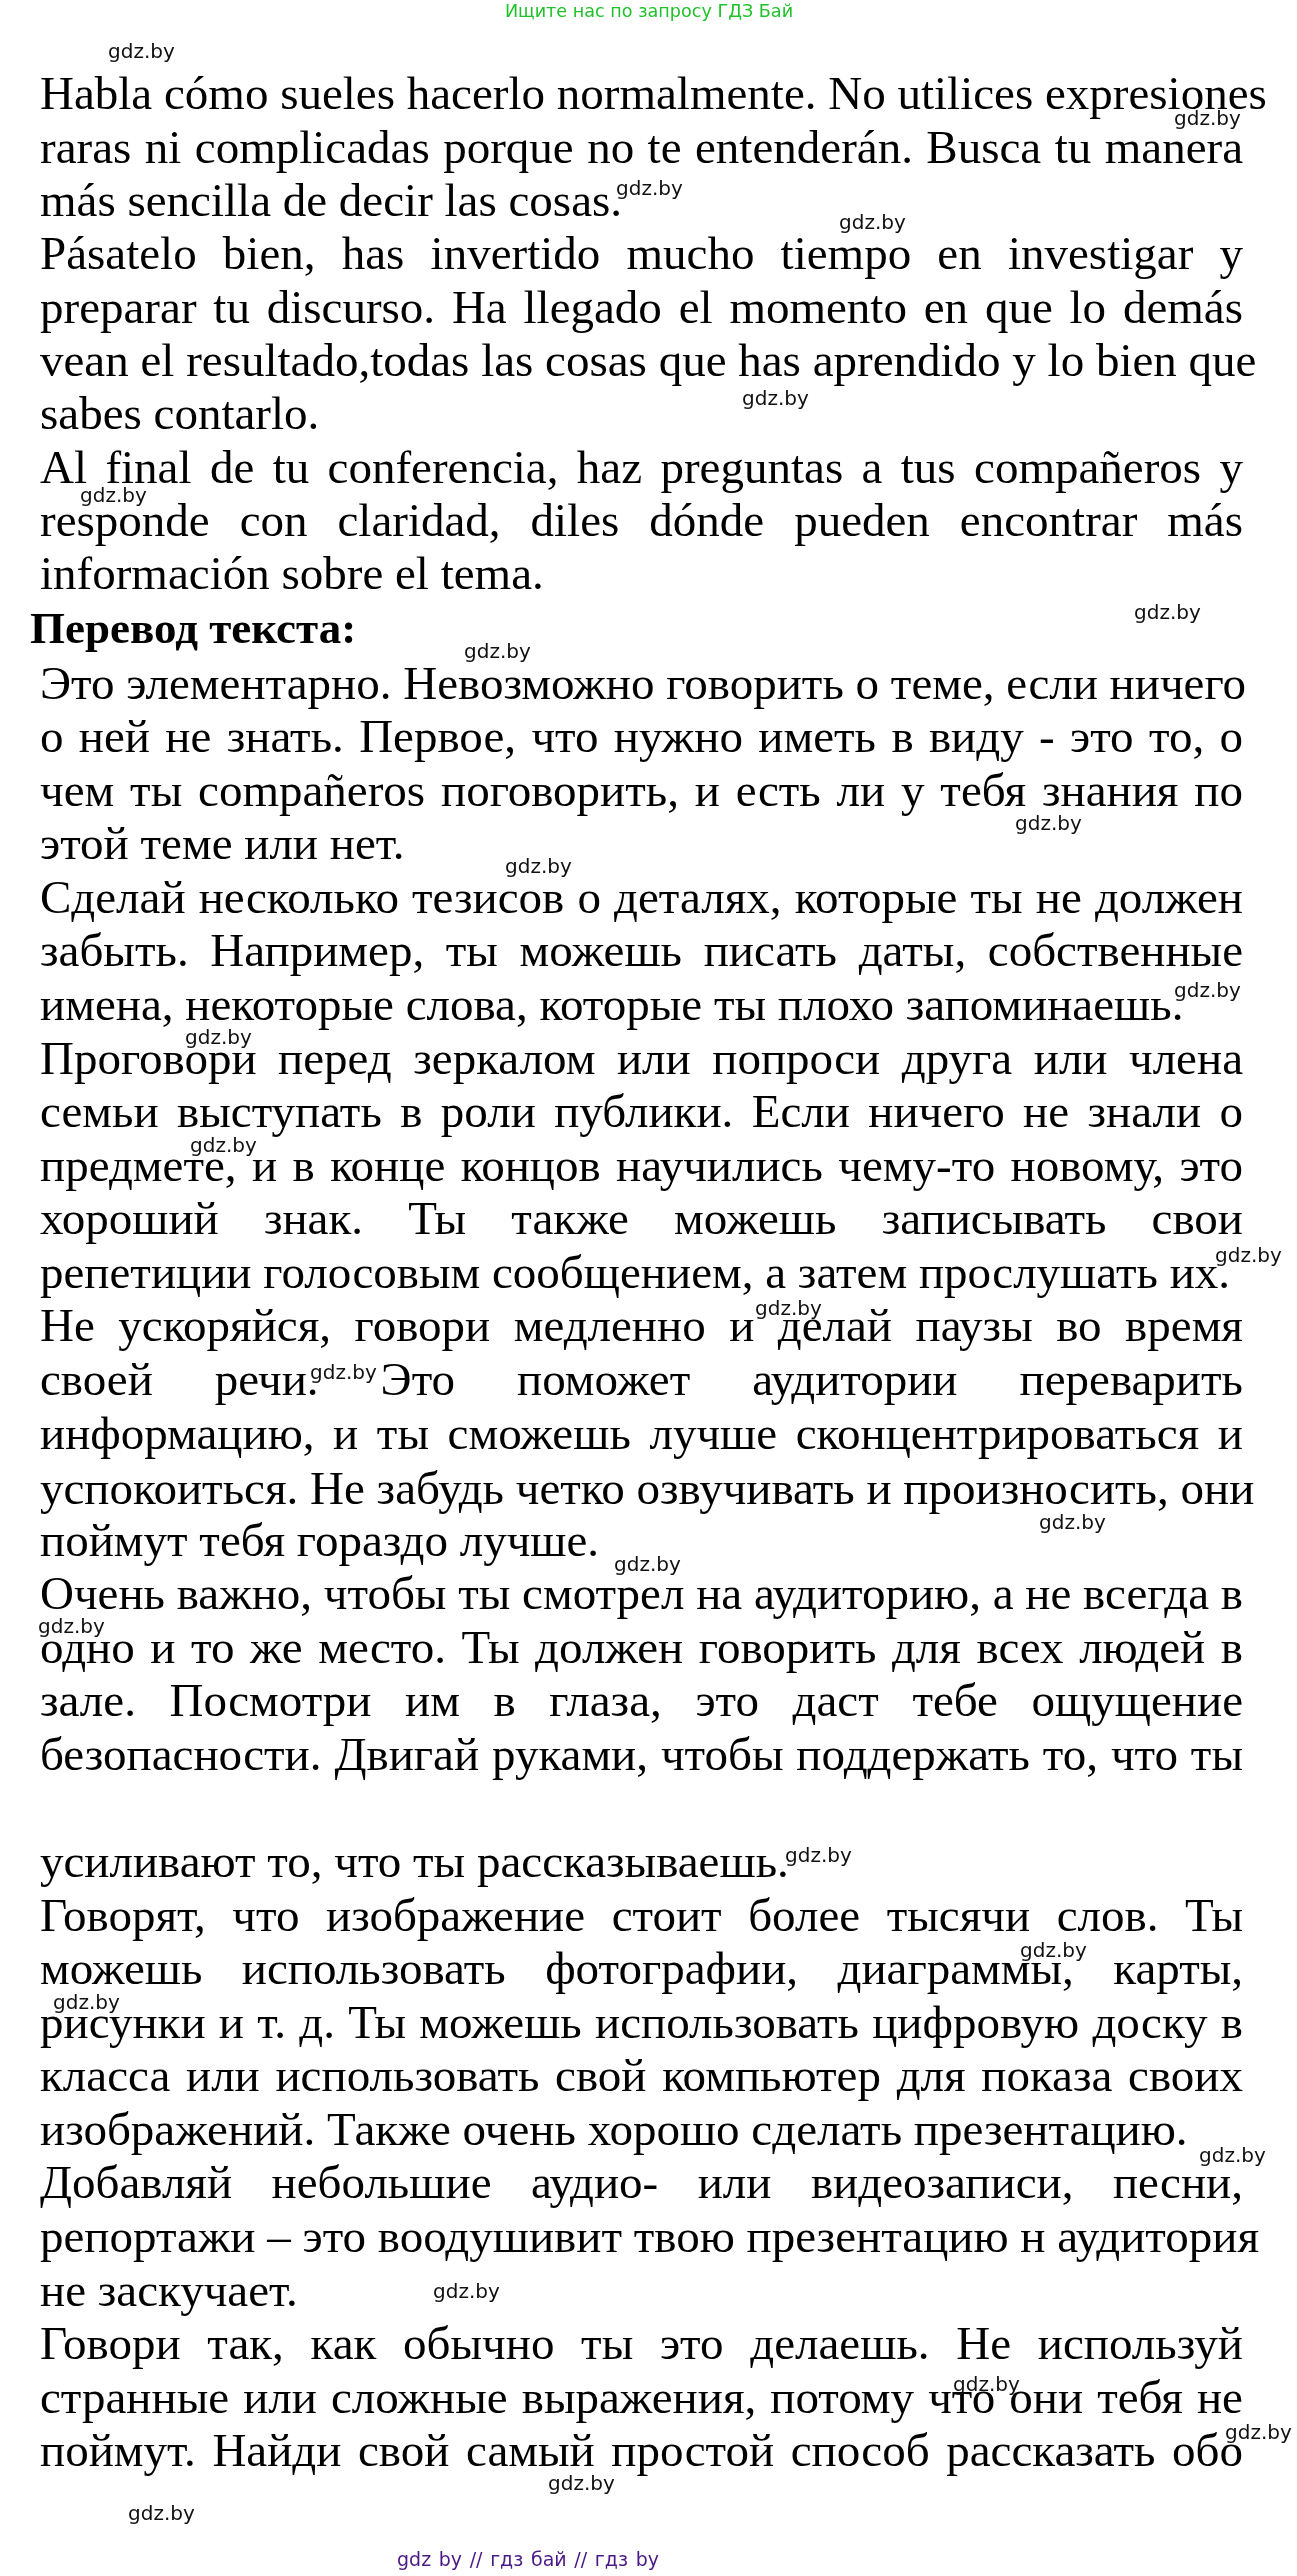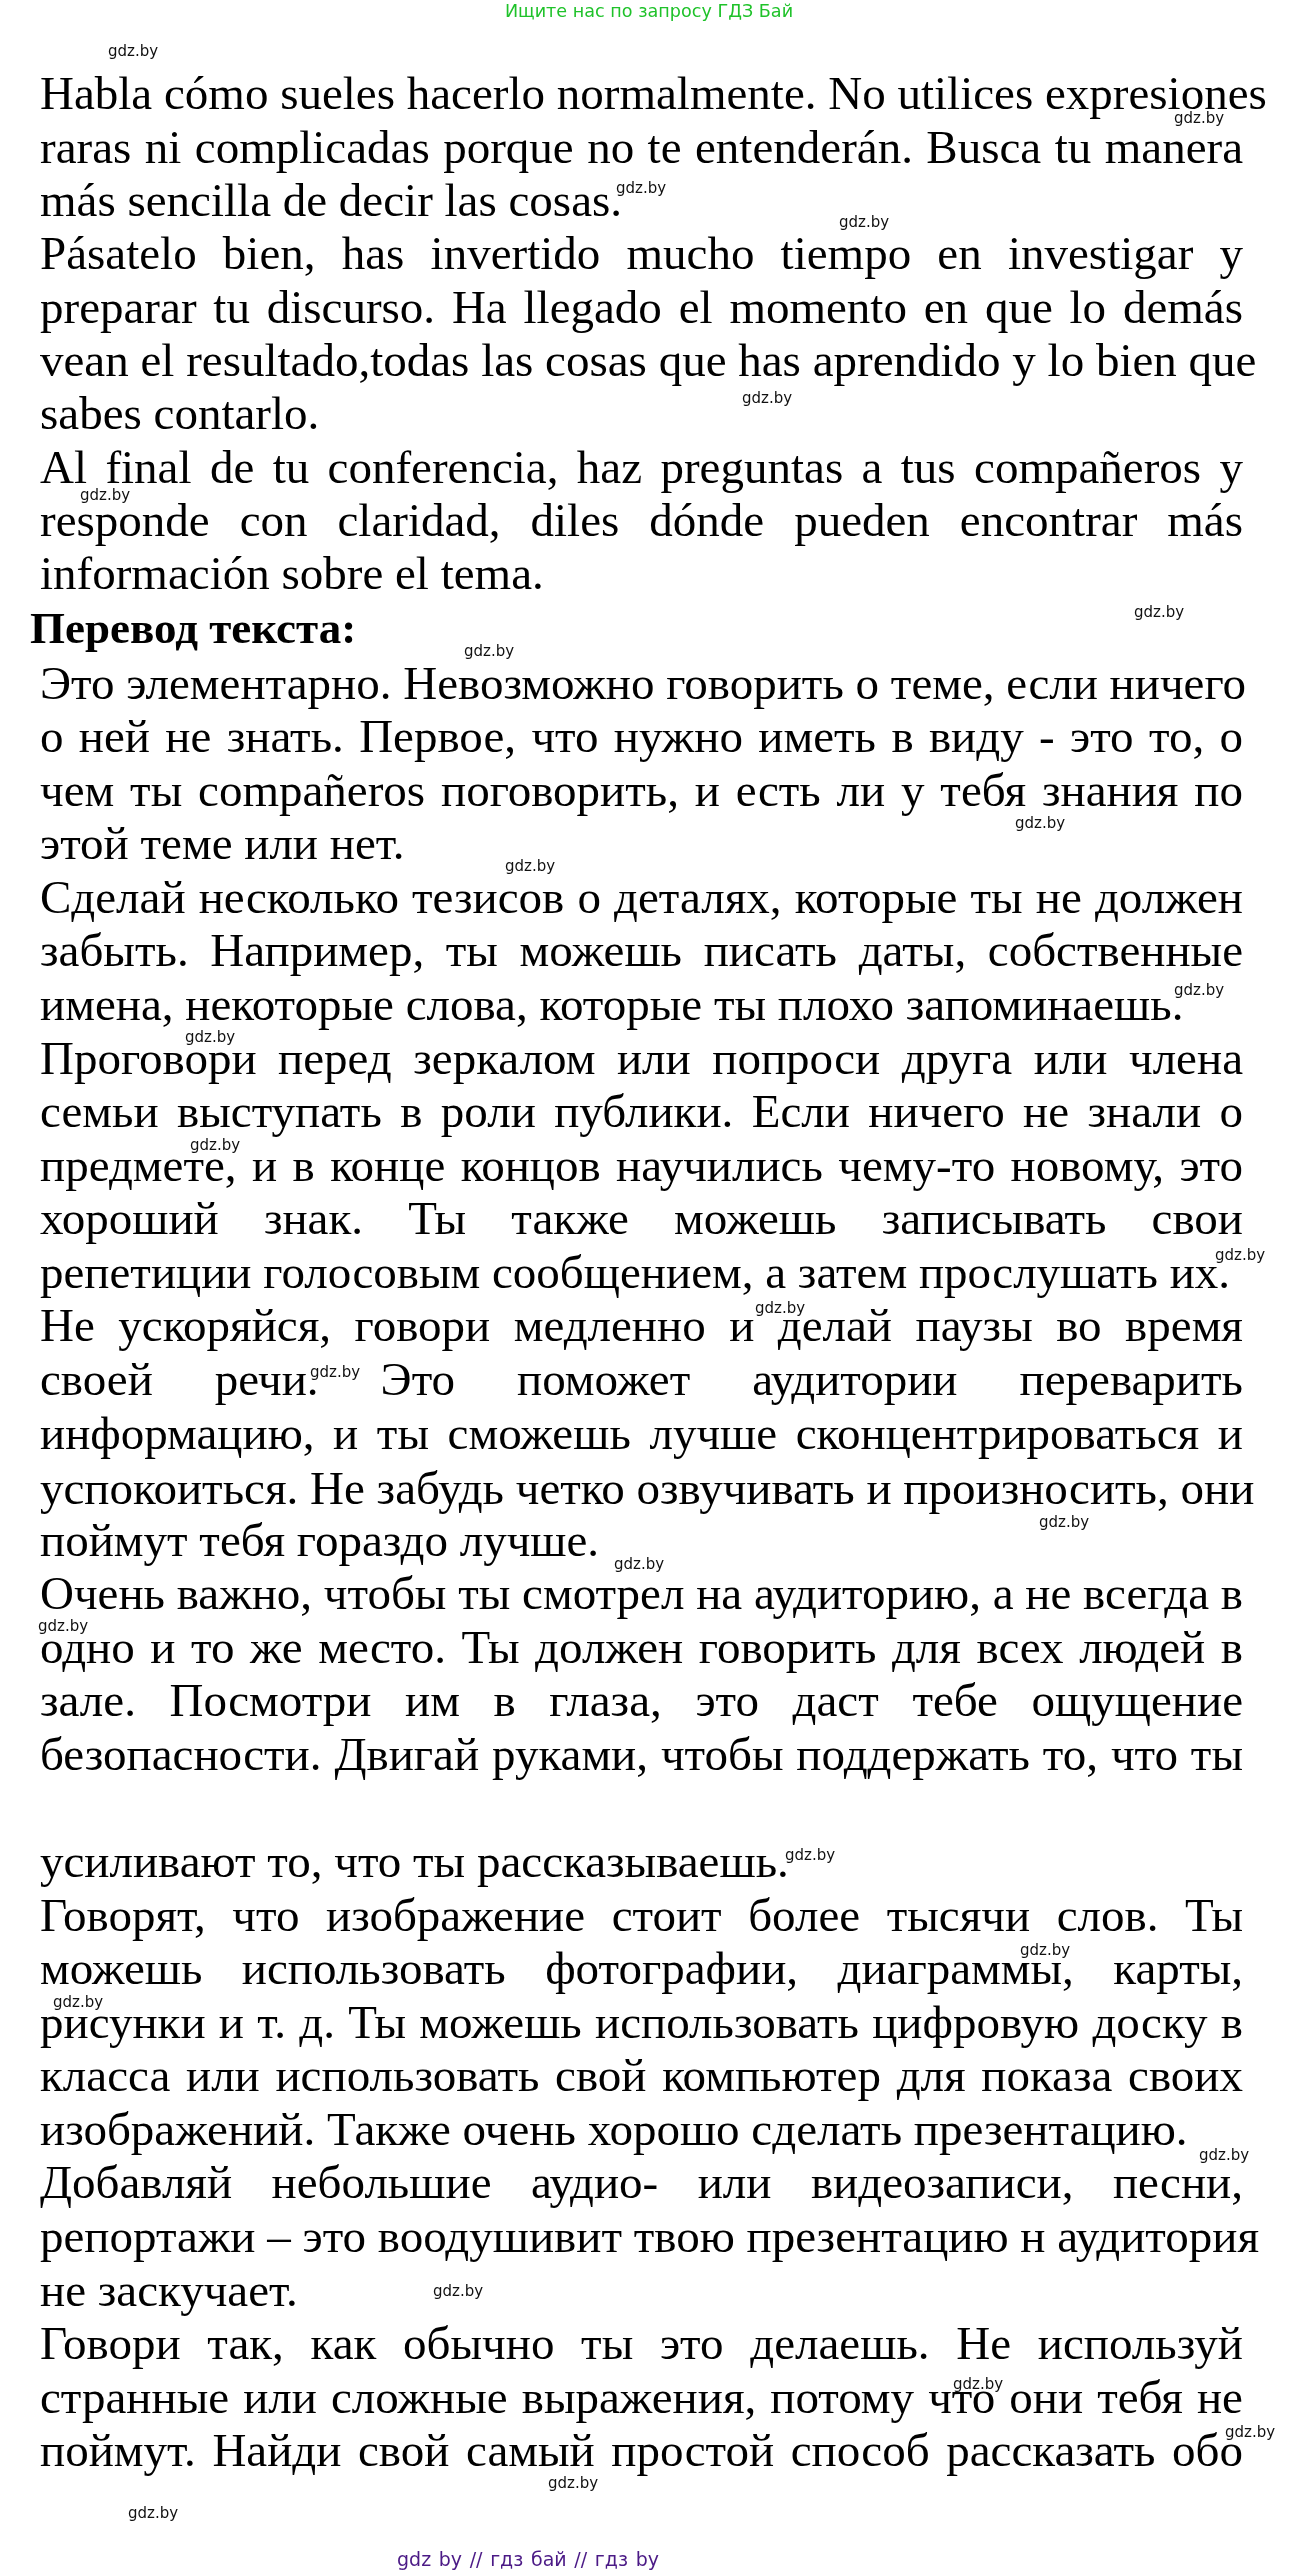--- a/index.html
+++ b/index.html
@@ -65,21 +65,21 @@
     font-family: "Liberation Serif", serif;
     font-weight: bold;
     font-size: 45px;
     line-height: 48px;
     color: #000000;
     white-space: nowrap;
   }
   .wm {
     position: absolute;
     font-family: "DejaVu Sans", sans-serif;
-    font-size: 15px;
+    font-size: 20px;
     line-height: 22.4px;
     color: #111111;
     white-space: nowrap;
   }
 </style>
 </head>
 <body>
 
 <div class="page">
 

